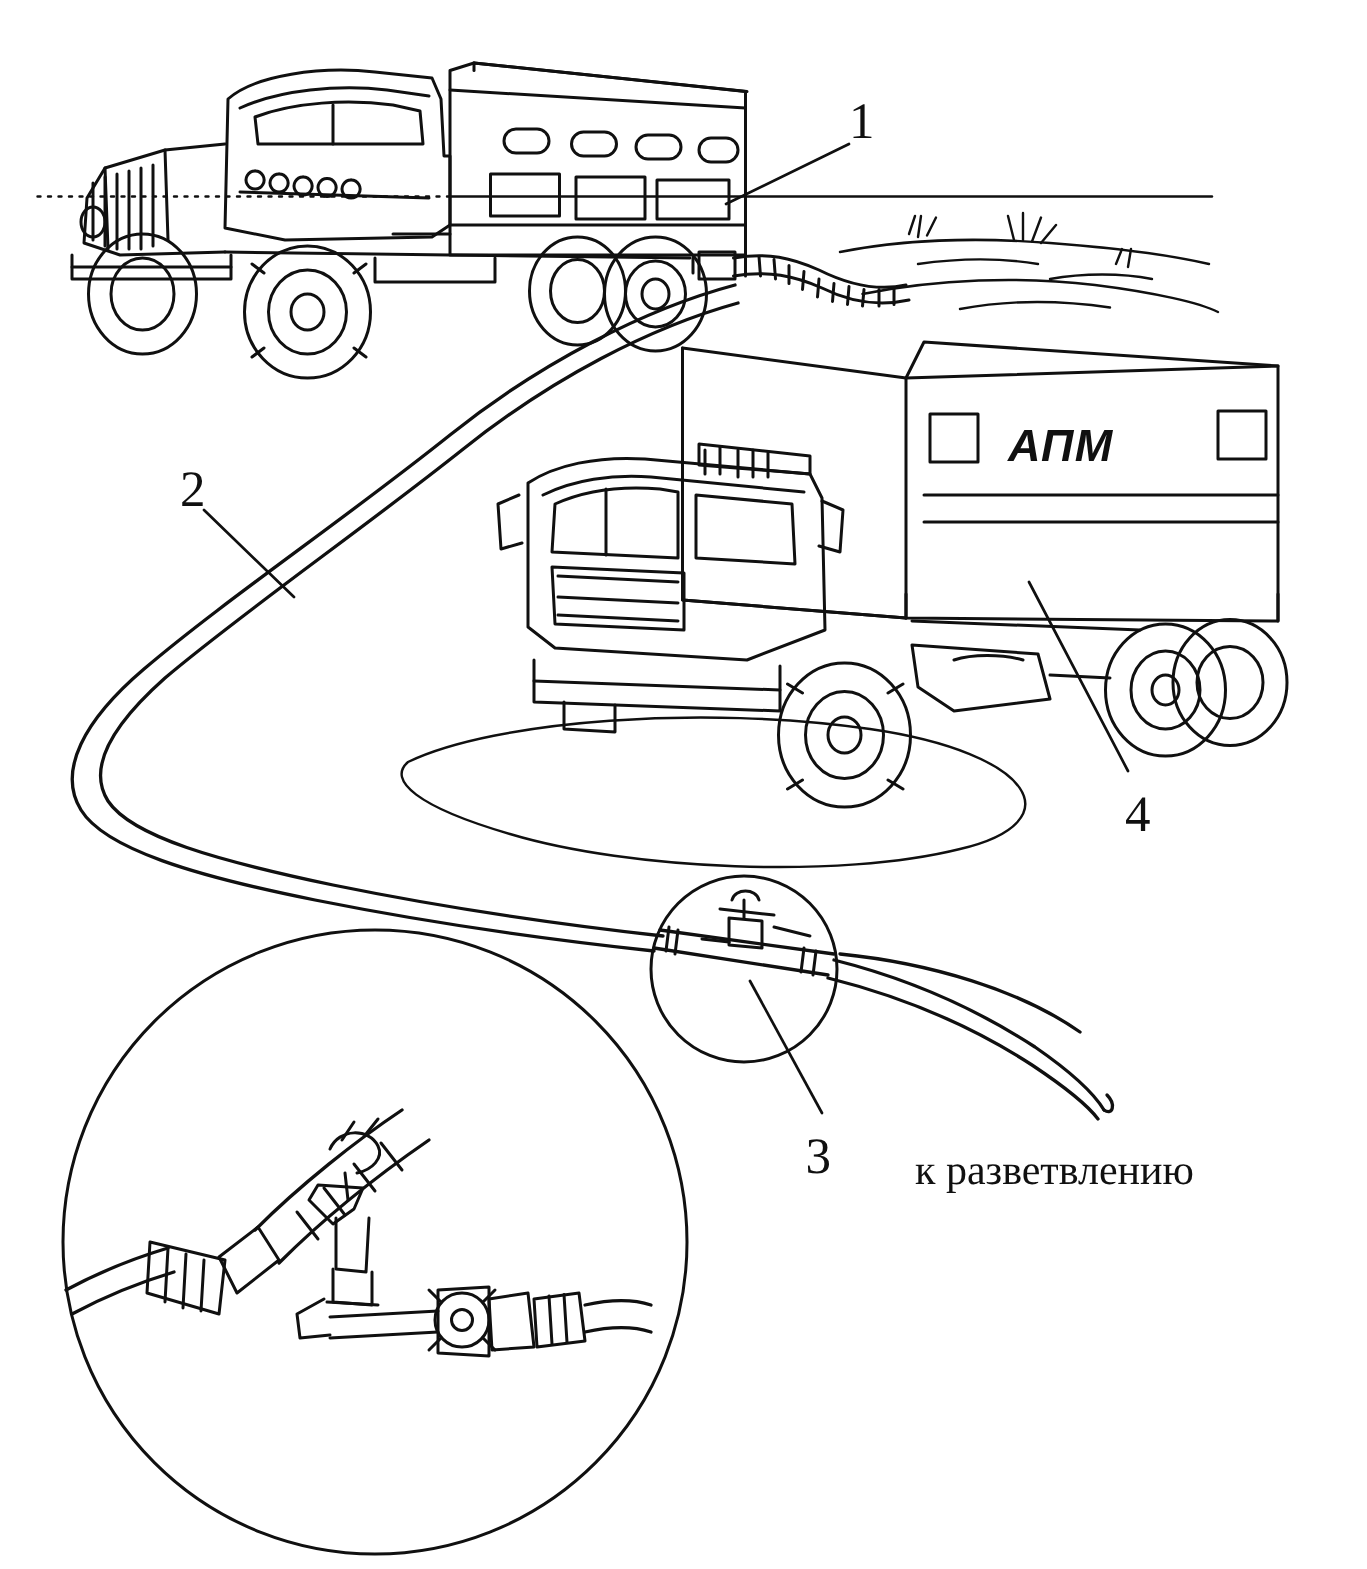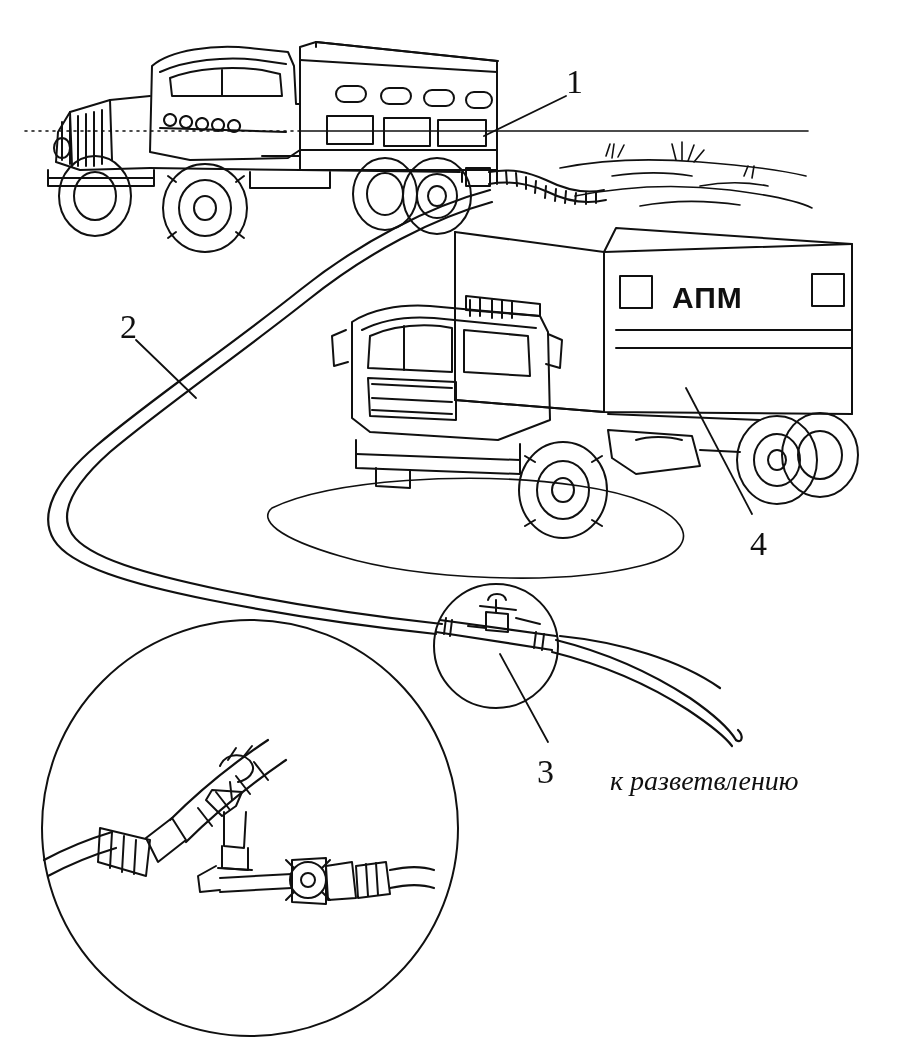--- a/index.html
+++ b/index.html
@@ -26,28 +26,28 @@
     position: absolute;
     font-family: "Liberation Serif", serif;
     font-size: 34px;
     color: #101010;
     line-height: 1;
     user-select: none;
   }
   .caption-text {
     position: absolute;
     font-family: "Liberation Serif", serif;
-    font-style: italic;
     font-size: 28px;
     color: #101010;
     white-space: nowrap;
   }
   .body-label {
     font-family: "Liberation Sans", sans-serif;
     font-weight: bold;
+    font-style: italic;
   }
 </style>
 </head>
 <body>
 
 <div id="figure">
 
   <svg width="911" height="1046" viewBox="0 0 911 1046" aria-hidden="true">
     <g fill="none" stroke="#101010" stroke-width="2" stroke-linecap="round" stroke-linejoin="round">
 

